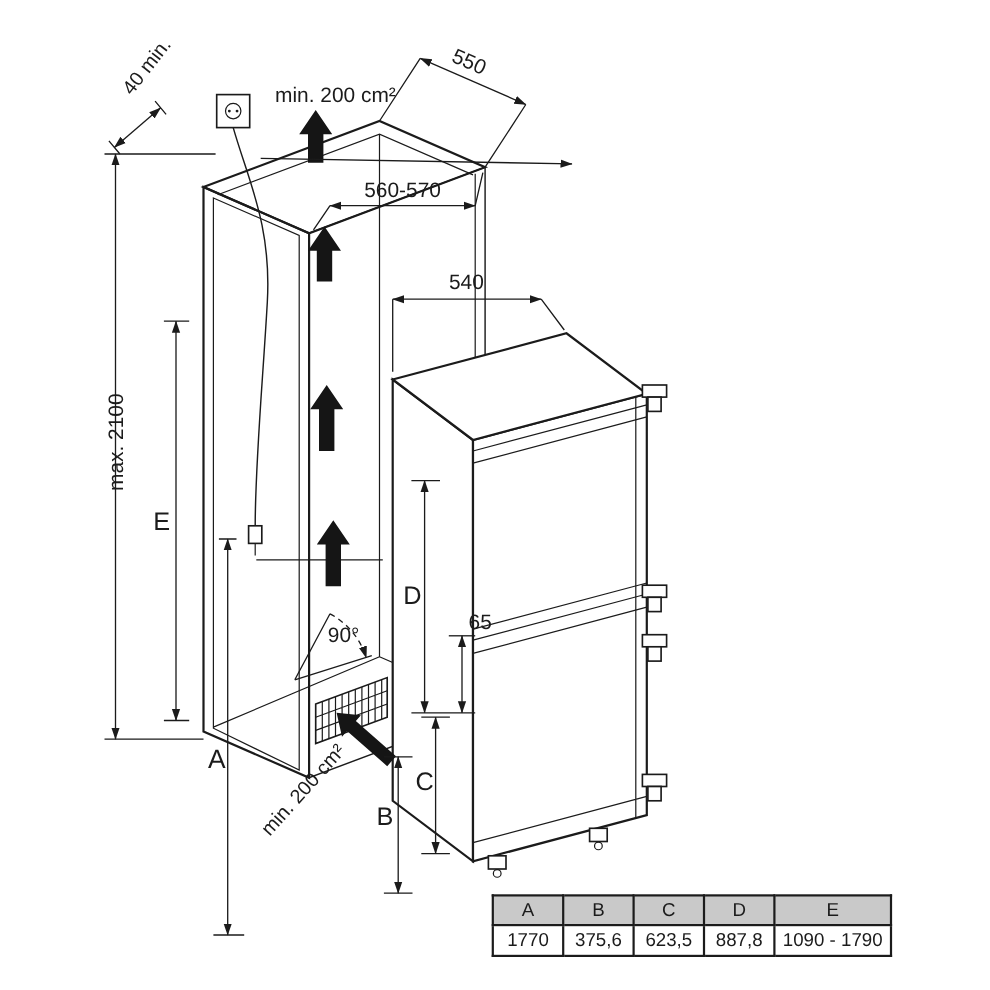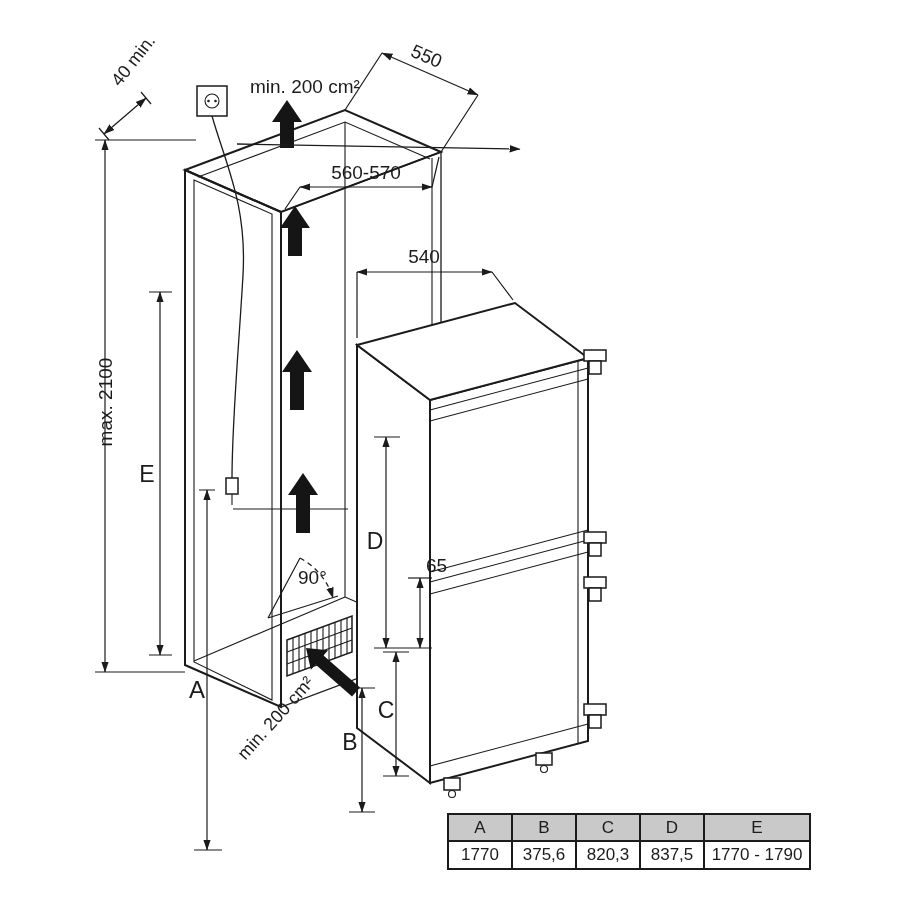--- a/index.html
+++ b/index.html
@@ -159,20 +159,20 @@
       <tr>
         <th>A</th>
         <th>B</th>
         <th>C</th>
         <th>D</th>
         <th class="wide">E</th>
       </tr>
       <tr>
         <td>1770</td>
         <td>375,6</td>
-        <td>820,3</td>
-        <td>837,5</td>
-        <td class="wide">1770 - 1790</td>
+        <td>623,5</td>
+        <td>887,8</td>
+        <td class="wide">1090 - 1790</td>
       </tr>
     </tbody>
   </table>
 </div>
 </div>
 
 </body></html>

